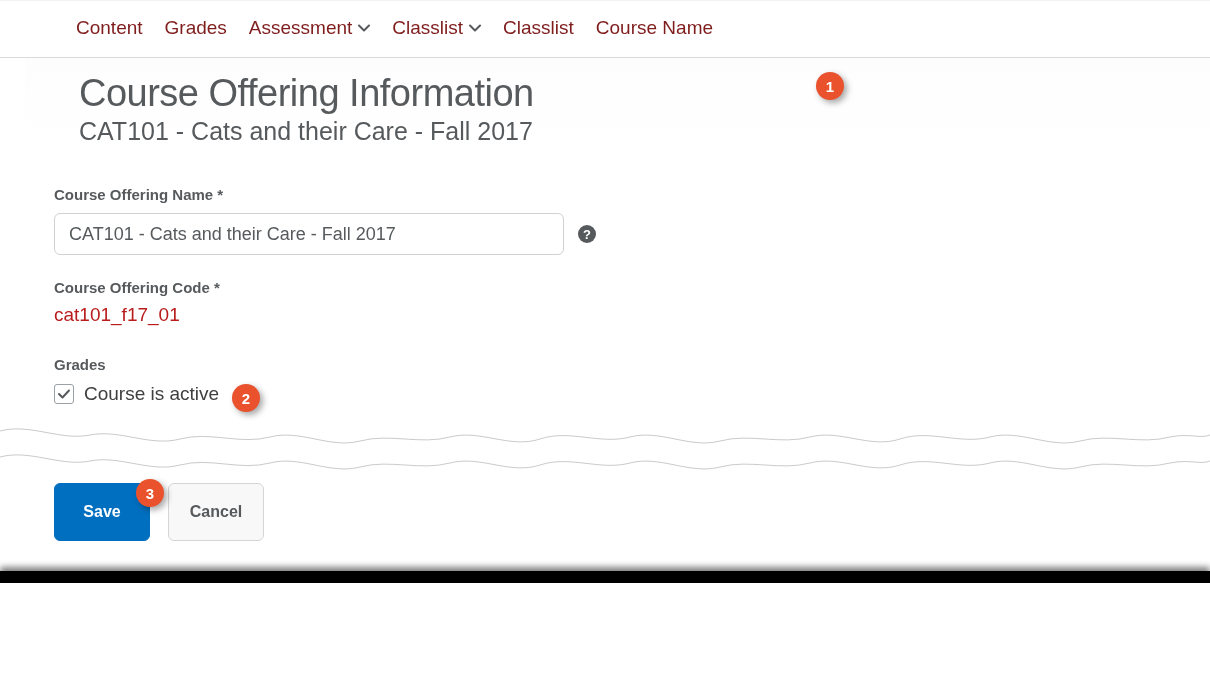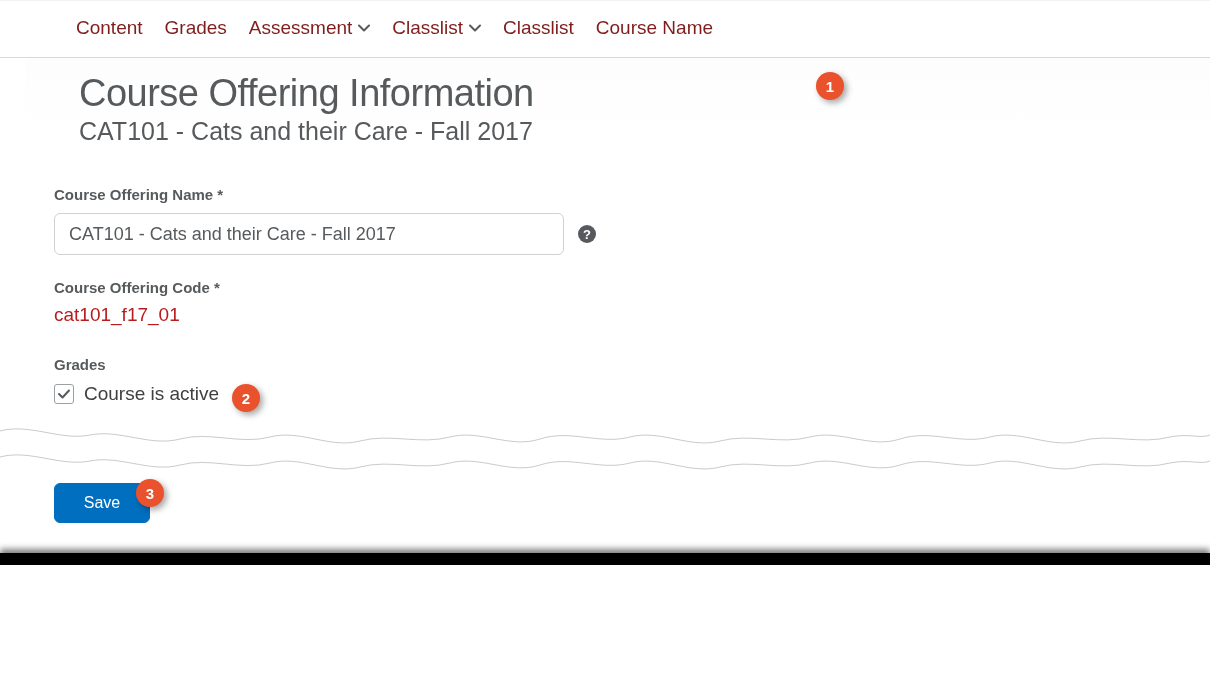--- a/index.html
+++ b/index.html
@@ -127,24 +127,24 @@
 
   
   .action-bar {
     padding: 10px 54px 30px 54px;
     display: flex;
     align-items: center;
     gap: 18px;
     position: relative;
   }
   .btn {
-    height: 40px;
+    height: 58px;
     border-radius: 6px;
     font-size: 16px;
-    font-weight: 400;
+    font-weight: 700;
     padding: 0 18px;
     display: inline-flex;
     align-items: center; justify-content: center;
     cursor: pointer;
     font-family: inherit;
   }
   .btn-primary {
     background: #006fbf;
     color: #fff;
     border: 1px solid #006fbf;
@@ -257,19 +257,20 @@
     <svg viewBox="0 0 1210 58" preserveAspectRatio="none">
       <path d="M0,16 C30,8 60,26 90,20 C120,14 150,32 180,24 C210,16 240,30 270,22 C300,14 330,34 360,26 C390,18 420,30 450,22 C480,14 510,34 540,24 C570,14 600,30 630,22 C660,14 690,34 720,26 C750,18 780,30 810,22 C840,14 870,34 900,24 C930,14 960,30 990,22 C1020,14 1050,34 1080,26 C1110,18 1140,30 1170,22 C1190,18 1200,24 1210,20 L1210,0 L0,0 Z" fill="#ffffff"></path>
       <path d="M0,16 C30,8 60,26 90,20 C120,14 150,32 180,24 C210,16 240,30 270,22 C300,14 330,34 360,26 C390,18 420,30 450,22 C480,14 510,34 540,24 C570,14 600,30 630,22 C660,14 690,34 720,26 C750,18 780,30 810,22 C840,14 870,34 900,24 C930,14 960,30 990,22 C1020,14 1050,34 1080,26 C1110,18 1140,30 1170,22 C1190,18 1200,24 1210,20" fill="none" stroke="#7a7a7a" stroke-width="1" opacity="0.4"></path>
       <path d="M0,42 C30,34 60,52 90,46 C120,40 150,58 180,50 C210,42 240,56 270,48 C300,40 330,60 360,52 C390,44 420,56 450,48 C480,40 510,60 540,50 C570,40 600,56 630,48 C660,40 690,60 720,52 C750,44 780,56 810,48 C840,40 870,60 900,50 C930,40 960,56 990,48 C1020,40 1050,60 1080,52 C1110,44 1140,56 1170,48 C1190,44 1200,50 1210,46 L1210,58 L0,58 Z" fill="#ffffff"></path>
       <path d="M0,42 C30,34 60,52 90,46 C120,40 150,58 180,50 C210,42 240,56 270,48 C300,40 330,60 360,52 C390,44 420,56 450,48 C480,40 510,60 540,50 C570,40 600,56 630,48 C660,40 690,60 720,52 C750,44 780,56 810,48 C840,40 870,60 900,50 C930,40 960,56 990,48 C1020,40 1050,60 1080,52 C1110,44 1140,56 1170,48 C1190,44 1200,50 1210,46" fill="none" stroke="#7a7a7a" stroke-width="1" opacity="0.4"></path>
     </svg>
   </div>
 
   <div class="action-bar">
     <button class="btn btn-primary">Save</button>
+    <button class="btn btn-secondary">Cancel</button>
 
     <div class="callout" style="top:6px; left:136px;">3</div>
   </div>
 
   <div class="bottom-shadow"></div>
 
 </div>
 
 </body></html>

